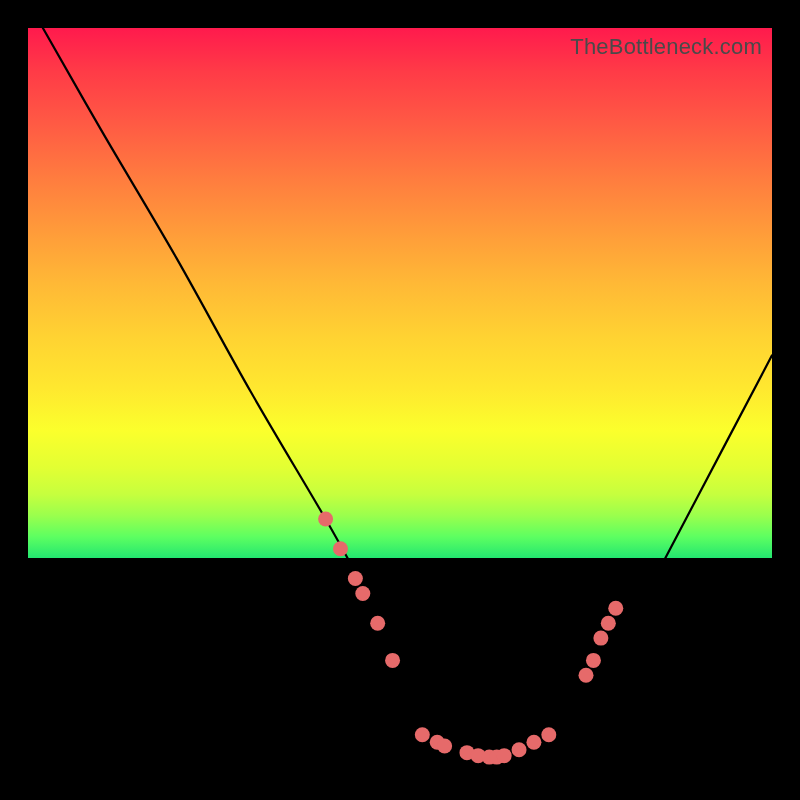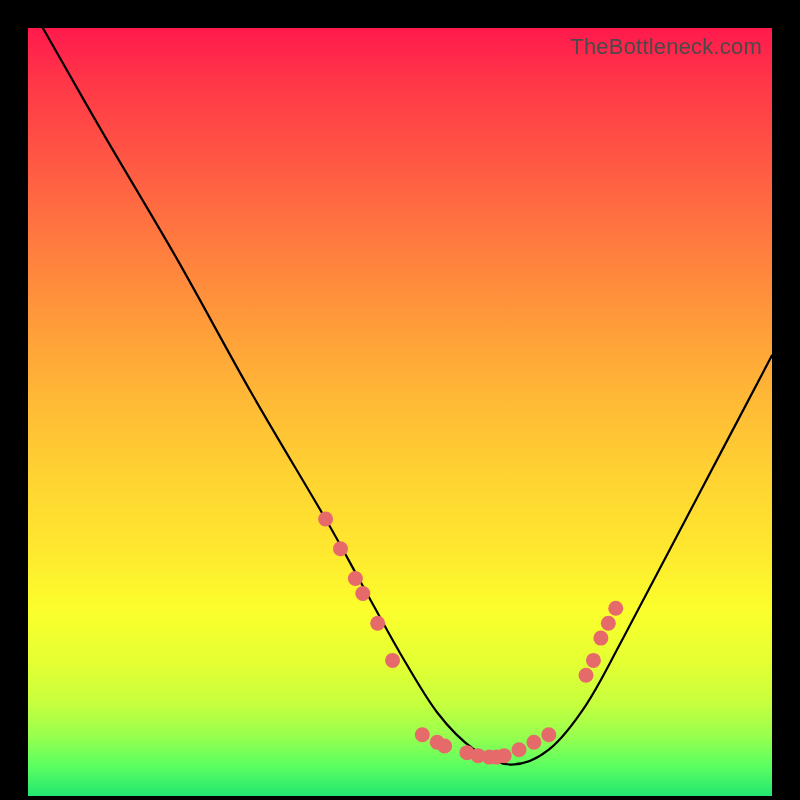--- a/index.html
+++ b/index.html
@@ -9,21 +9,21 @@
     height: 800px;
     background: #000;
     overflow: hidden;
     font-family: Arial, Helvetica, sans-serif;
   }
   .frame {
     position: absolute;
     left: 28px;
     top: 28px;
     width: 744px;
-    height: 768px;
+    height: 530px;
     background: linear-gradient(to bottom,
       #ff1a4d 0%,
       #ff3a47 8%,
       #ff5a44 18%,
       #ff7b3f 28%,
       #ff9a3a 38%,
       #ffb836 48%,
       #ffd232 58%,
       #ffe82f 68%,
       #fbff2c 76%,

